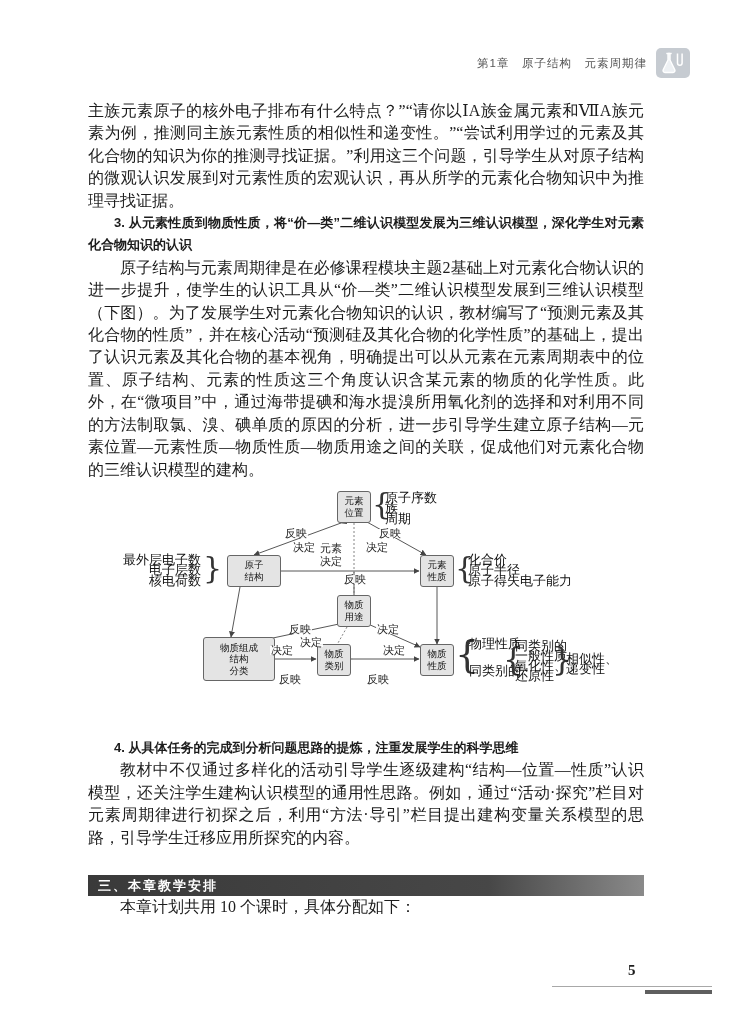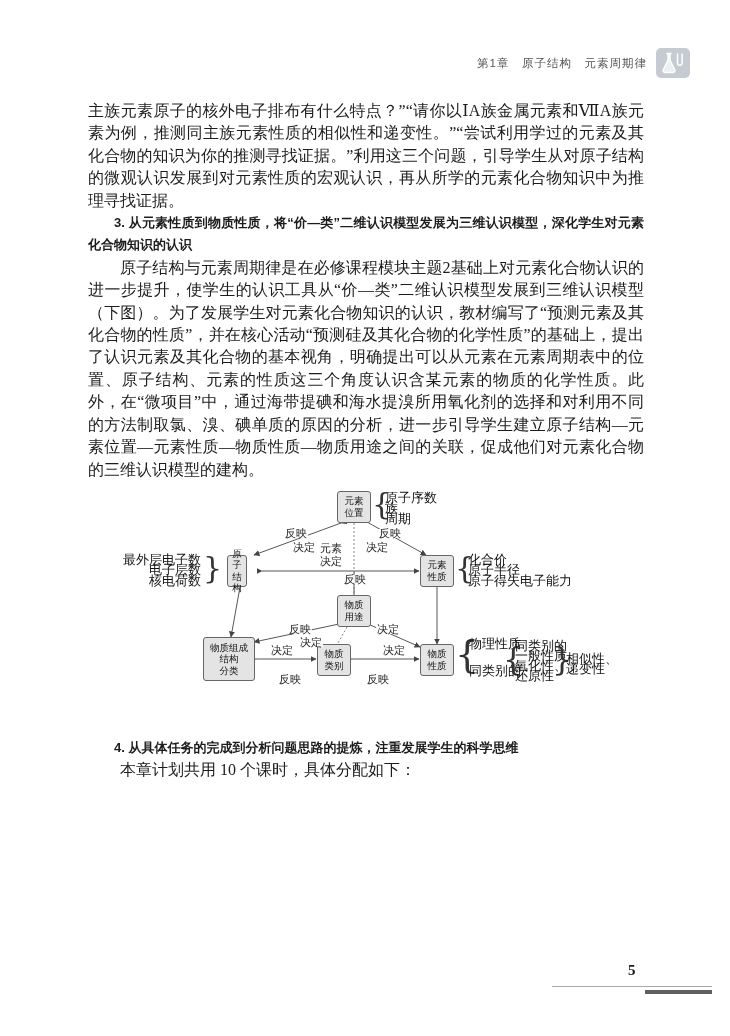--- a/index.html
+++ b/index.html
@@ -87,27 +87,27 @@
           <line x1="266" y1="108" x2="266" y2="85"></line>
         </g>
         <g stroke="#777" stroke-width="0.9" fill="none" stroke-dasharray="2 2">
           <line x1="266" y1="36" x2="266" y2="107"></line>
           <line x1="259" y1="140" x2="250" y2="156"></line>
         </g>
       </svg>
 
       <div class="dnode" style="left:249px;top:4px;width:34px;height:32px">元素
 位置</div>
-      <div class="dnode" style="left:139px;top:68px;width:20px;height:32px">原子
+      <div class="dnode" style="left:139px;top:68px;width:54px;height:32px">原子
 结构</div>
       <div class="dnode" style="left:332px;top:68px;width:34px;height:32px">元素
 性质</div>
       <div class="dnode" style="left:249px;top:108px;width:34px;height:32px">物质
 用途</div>
-      <div class="dnode" style="left:115px;top:150px;width:52px;height:44px">物质组成
+      <div class="dnode" style="left:115px;top:150px;width:72px;height:44px">物质组成
 结构
 分类</div>
       <div class="dnode" style="left:229px;top:157px;width:34px;height:32px">物质
 类别</div>
       <div class="dnode" style="left:332px;top:157px;width:34px;height:32px">物质
 性质</div>
 
       <div class="dbrace" style="left:284px;top:2px;font-size:30px">{</div>
       <div class="ditems" style="left:297px;top:6px">原子序数
 族
@@ -146,21 +146,23 @@
       <span class="dlabel" style="left:200px;top:138px">反映</span>
       <span class="dlabel" style="left:211px;top:151px">决定</span>
       <span class="dlabel" style="left:288px;top:138px">决定</span>
       <span class="dlabel" style="left:182px;top:159px">决定</span>
       <span class="dlabel" style="left:190px;top:188px">反映</span>
       <span class="dlabel" style="left:294px;top:159px">决定</span>
       <span class="dlabel" style="left:278px;top:188px">反映</span>
     </div>
 
     <p class="headline">4. 从具体任务的完成到分析问题思路的提炼，注重发展学生的科学思维</p>
+    <p class="body indent">教材中不仅通过多样化的活动引导学生逐级建构“结构—位置—性质”认识模型，还关注学生建构认识模型的通用性思路。例如，通过“活动·探究”栏目对元素周期律进行初探之后，利用“方法·导引”栏目提出建构变量关系模型的思路，引导学生迁移应用所探究的内容。</p>
 
+    <div class="section-bar">三、本章教学安排</div>
     <p class="body indent last">本章计划共用 10 个课时，具体分配如下：</p>
   </div>
 
   <div class="pagenum">5</div>
   <div class="foot-line-thin"></div>
   <div class="foot-line-thick"></div>
 
 </div>
 
 </body></html>

